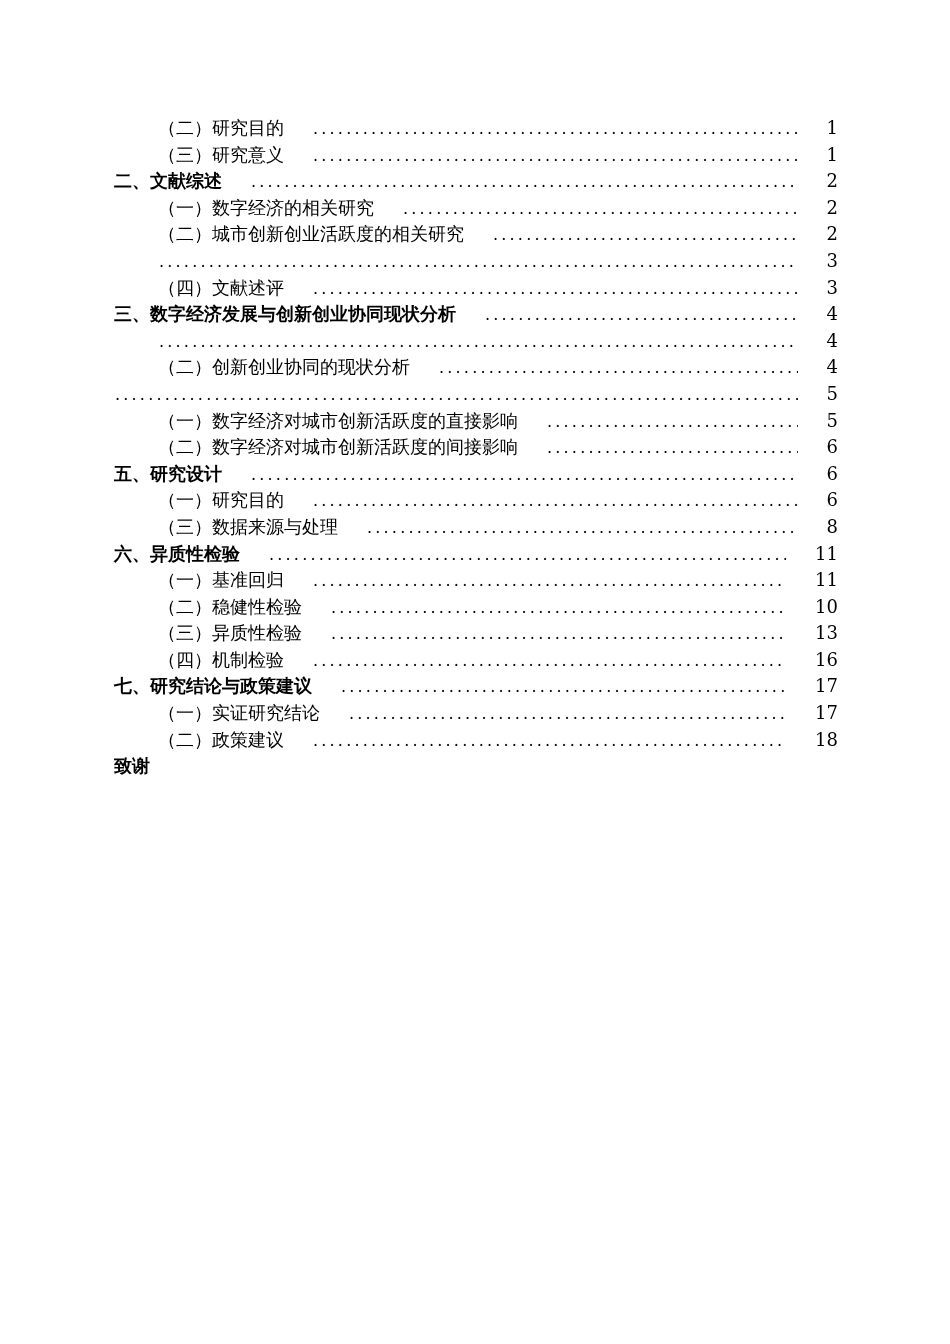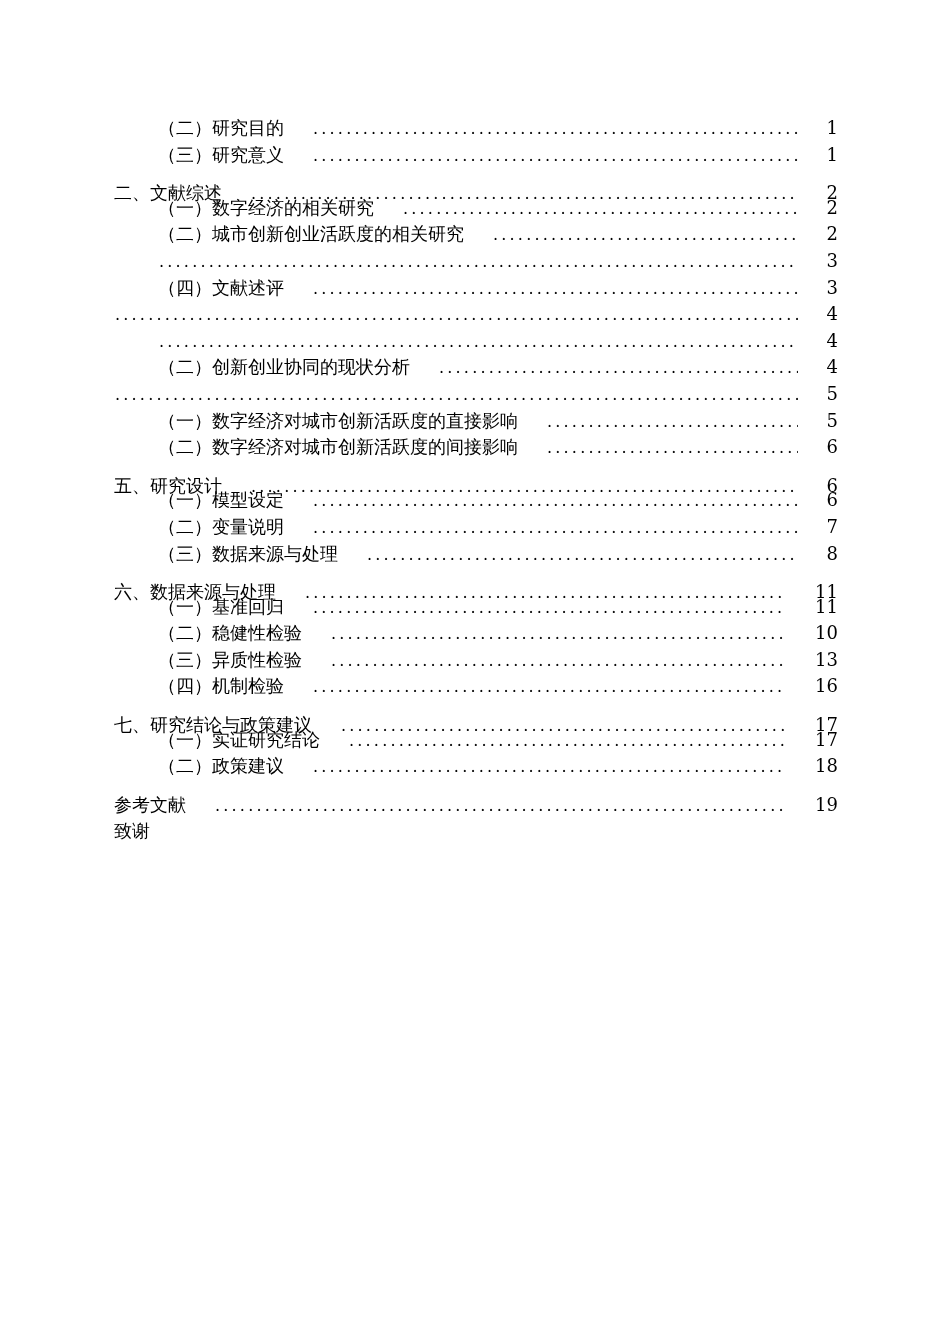--- a/index.html
+++ b/index.html
@@ -2,21 +2,21 @@
 <html><head>
 <meta charset="utf-8">
 <style>
   html, body { margin: 0; padding: 0; background: #ffffff; }
   body { width: 950px; height: 1344px; position: relative; overflow: hidden;
          font-family: "DejaVu Serif", "Liberation Serif", serif; color: #000; }
   .toc { position: absolute; left: 114px; top: 115px; width: 724px; }
   .toc-row { display: flex; align-items: baseline; height: 26.6px; line-height: 26.6px;
              font-size: 18px; white-space: nowrap; gap: 28px; }
   .toc-row.lvl2 { padding-left: 44px; }
-  .toc-row.lvl1 .label { font-family: "DejaVu Sans", "Liberation Sans", sans-serif; font-weight: normal; font-size: 18px; margin-top: 12px; }
+  .toc-row.lvl1 .label { font-family: "DejaVu Sans", "Liberation Sans", sans-serif; font-weight: bold; font-size: 18px; }
   .toc-row .label { flex: 0 0 auto; }
   .toc-row .dots { flex: 1 1 auto; overflow: hidden; letter-spacing: 3.2px; font-size: 16px; margin: 0 1px; }
   .toc-row .dots::after { content: "........................................................................................................................................"; }
   .toc-row .page { flex: 0 0 auto; font-size: 18px; }
 </style>
 </head>
 <body>
 
 <div class="toc" id="toc">
     <div class="toc-row lvl2">
@@ -47,20 +47,21 @@
     <div class="toc-row lvl2">
       <span class="dots"></span>
       <span class="page">3</span>
     </div>
     <div class="toc-row lvl2">
       <span class="label">（四）文献述评</span>
       <span class="dots"></span>
       <span class="page">3</span>
     </div>
     <div class="toc-row lvl1">
+      <span class="label">三、数字经济发展与创新创业协同现状分析</span>
       <span class="dots"></span>
       <span class="page">4</span>
     </div>
     <div class="toc-row lvl2">
       <span class="dots"></span>
       <span class="page">4</span>
     </div>
     <div class="toc-row lvl2">
       <span class="label">（二）创新创业协同的现状分析</span>
       <span class="dots"></span>
@@ -79,36 +80,31 @@
       <span class="label">（二）数字经济对城市创新活跃度的间接影响</span>
       <span class="dots"></span>
       <span class="page">6</span>
     </div>
     <div class="toc-row lvl1">
       <span class="label">五、研究设计</span>
       <span class="dots"></span>
       <span class="page">6</span>
     </div>
     <div class="toc-row lvl2">
-      <span class="label">（一）模型设定</span>
+      <span class="label">（一）研究目的</span>
       <span class="dots"></span>
       <span class="page">6</span>
-    </div>
-    <div class="toc-row lvl2">
-      <span class="label">（二）变量说明</span>
-      <span class="dots"></span>
-      <span class="page">7</span>
     </div>
     <div class="toc-row lvl2">
       <span class="label">（三）数据来源与处理</span>
       <span class="dots"></span>
       <span class="page">8</span>
     </div>
     <div class="toc-row lvl1">
-      <span class="label">六、数据来源与处理</span>
+      <span class="label">六、异质性检验</span>
       <span class="dots"></span>
       <span class="page">11</span>
     </div>
     <div class="toc-row lvl2">
       <span class="label">（一）基准回归</span>
       <span class="dots"></span>
       <span class="page">11</span>
     </div>
     <div class="toc-row lvl2">
       <span class="label">（二）稳健性检验</span>
@@ -134,20 +130,15 @@
       <span class="label">（一）实证研究结论</span>
       <span class="dots"></span>
       <span class="page">17</span>
     </div>
     <div class="toc-row lvl2">
       <span class="label">（二）政策建议</span>
       <span class="dots"></span>
       <span class="page">18</span>
     </div>
     <div class="toc-row lvl1">
-      <span class="label">参考文献</span>
-      <span class="dots"></span>
-      <span class="page">19</span>
-    </div>
-    <div class="toc-row lvl1">
       <span class="label">致谢</span>
     </div>
   </div>
 
 </body></html>

